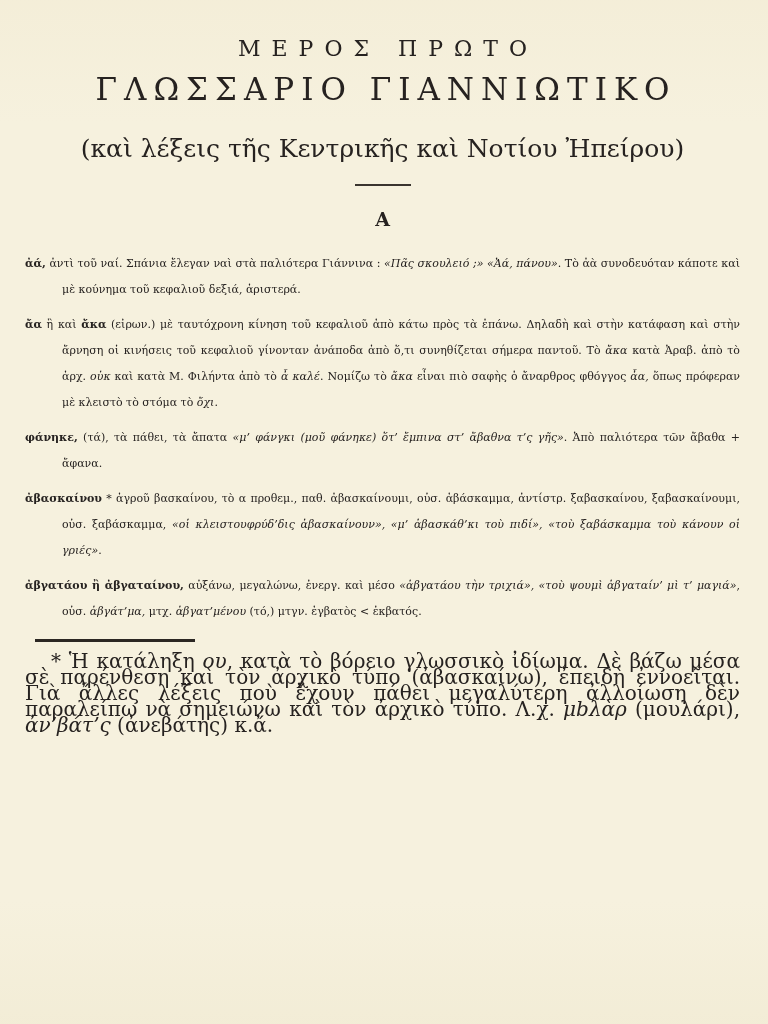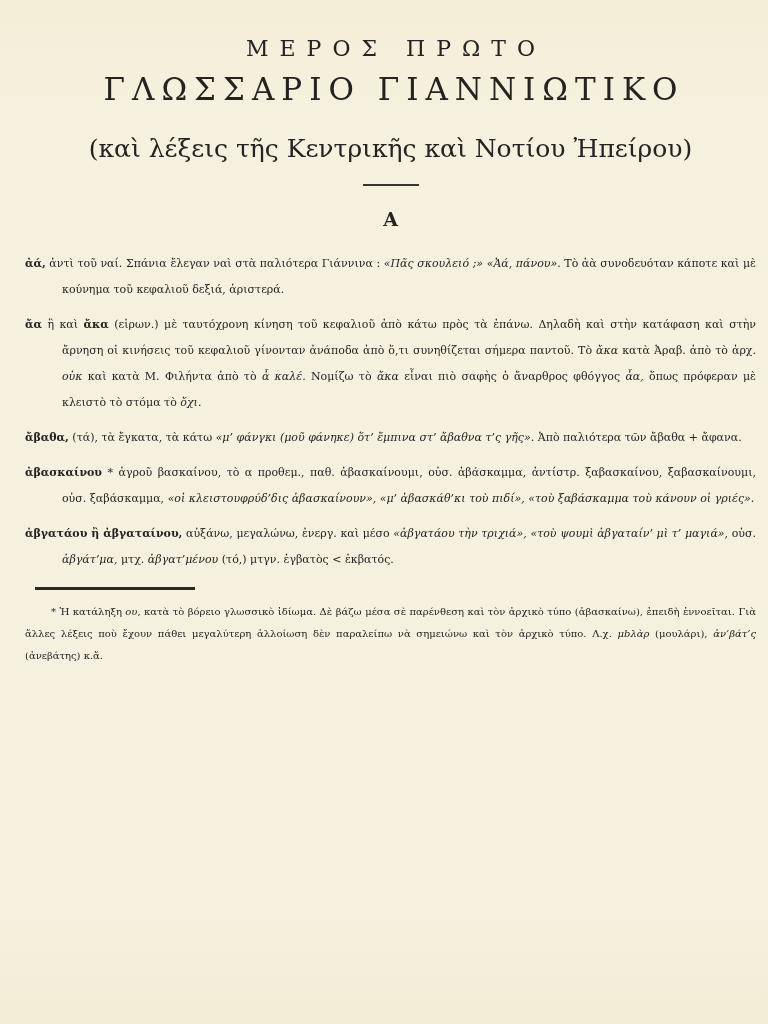--- a/index.html
+++ b/index.html
@@ -11,21 +11,21 @@
     width:768px;height:1024px;
     background:var(--paper);
     background-image:linear-gradient(180deg, rgba(240,232,205,.35), rgba(255,255,255,0) 12%, rgba(255,255,255,0) 88%, rgba(236,228,200,.35));
     color:var(--ink);
     font-family:"DejaVu Serif", serif;
     overflow:hidden;
   }
   .page{
     box-sizing:border-box;
     width:768px;height:1024px;
-    padding:24px 12px 18px 25px;
+    padding:24px 28px 18px 25px;
   }
   header{text-align:center;}
   .part-title{
     margin:12px 0 0;
     font-size:22px;
     font-weight:normal;
     letter-spacing:11px;
     text-indent:11px; 
     white-space:nowrap;
   }
@@ -64,42 +64,42 @@
   .hw{font-weight:bold;}
   .it{font-style:italic;}
   footer{margin-top:14px;}
   .footnote-rule{
     width:160px;height:3px;
     background:#2b2722;
     margin:0 0 11px 10px;
   }
   .footnote{
     margin:0;
-    font-size:10px;
-    line-height:22px;
+    font-size:20px;
+    line-height:16px;
     text-align:justify;
     text-indent:26px;
   }
 </style>
 </head>
 <body>
 
 <div class="page">
   <header>
     <h2 class="part-title">ΜΕΡΟΣ ΠΡΩΤΟ</h2>
     <h1 class="main-title">ΓΛΩΣΣΑΡΙΟ ΓΙΑΝΝΙΩΤΙΚΟ</h1>
     <p class="subtitle">(καὶ λέξεις τῆς Κεντρικῆς καὶ Νοτίου Ἠπείρου)</p>
     <div class="title-divider"></div>
     <div class="section-letter">Α</div>
   </header>
 
   <main id="entries">
       <p class="entry"><span class="hw">ἀά,</span><span class=""> ἀντὶ τοῦ ναί. Σπάνια ἔλεγαν ναὶ στὰ παλιότερα Γιάννινα : </span><span class="it">«Πᾶς σκουλειό ;» «Ἀά, πάνου»</span><span class="">. Τὸ ἀὰ συνοδευόταν κάποτε καὶ μὲ κούνημα τοῦ κεφαλιοῦ δεξιά, ἀριστερά.</span></p>
       <p class="entry"><span class="hw">ἄα</span><span class=""> ἢ καὶ </span><span class="hw">ἄκα</span><span class=""> (εἰρων.)  μὲ ταυτόχρονη κίνηση τοῦ κεφαλιοῦ ἀπὸ κάτω πρὸς τὰ ἐπάνω. Δηλαδὴ καὶ στὴν κατάφαση καὶ στὴν ἄρνηση οἱ κινήσεις τοῦ κεφαλιοῦ γίνονταν ἀνάποδα ἀπὸ ὅ,τι συνηθίζεται σήμερα παντοῦ. Τὸ </span><span class="it">ἄκα</span><span class=""> κατὰ Ἀραβ. ἀπὸ τὸ ἀρχ. </span><span class="it">οὐκ</span><span class=""> καὶ κατὰ Μ. Φιλήντα ἀπὸ τὸ </span><span class="it">ἆ καλέ</span><span class="">. Νομίζω τὸ </span><span class="it">ἄκα</span><span class=""> εἶναι πιὸ σαφὴς ὁ ἄναρθρος φθόγγος </span><span class="it">ἆα,</span><span class=""> ὅπως πρόφεραν μὲ κλειστὸ τὸ στόμα τὸ </span><span class="it">ὄχι</span><span class="">.</span></p>
-      <p class="entry"><span class="hw">ἄβαθα,</span><span class=""> (τά), τὰ ἔγκατα, τὰ κάτω </span><span class="it">«μ’ φάνγκι (μοῦ φάνηκε) ὅτ’ ἔμπινα στ’ ἄβαθνα τ’ς γῆς»</span><span class="">. Ἀπὸ παλιότερα τῶν ἄβαθα + ἄφανα.</span></p>
+      <p class="entry"><span class="hw">φάνηκε,</span><span class=""> (τά), τὰ πάθει, τὰ ἄπατα </span><span class="it">«μ’ φάνγκι (μοῦ φάνηκε) ὅτ’ ἔμπινα στ’ ἄβαθνα τ’ς γῆς»</span><span class="">. Ἀπὸ παλιότερα τῶν ἄβαθα + ἄφανα.</span></p>
       <p class="entry"><span class="hw">ἀβασκαίνου</span><span class=""> * ἀγροῦ βασκαίνου, τὸ α προθεμ., παθ. ἀβασκαίνουμι, οὐσ. ἀβάσκαμμα, ἀντίστρ. ξαβασκαίνου, ξαβασκαίνουμι, οὐσ. ξαβάσκαμμα, </span><span class="it">«οἱ κλειστουφρύδ’δις ἀβασκαίνουν», «μ’ ἀβασκάθ’κι τοὺ πιδί», «τοὺ ξαβάσκαμμα τοὺ κάνουν οἱ γριές»</span><span class="">.</span></p>
       <p class="entry"><span class="hw">ἀβγατάου ἢ ἀβγαταίνου,</span><span class=""> αὐξάνω, μεγαλώνω, ἐνεργ. καὶ μέσο </span><span class="it">«ἀβγατάου τὴν τριχιά», «τοὺ ψουμὶ ἀβγαταίν’ μὶ τ’ μαγιά»</span><span class="">, οὐσ. </span><span class="it">ἀβγάτ’μα,</span><span class=""> μτχ. </span><span class="it">ἀβγατ’μένου</span><span class=""> (τό,) μτγν. ἐγβατὸς &lt; ἐκβατός.</span></p>
     </main>
 
   <footer>
     <div class="footnote-rule"></div>
     <p id="footnote" class="footnote"><span class="">* Ἡ κατάληξη </span><span class="it">ου</span><span class="">, κατὰ τὸ βόρειο γλωσσικὸ ἰδίωμα. Δὲ βάζω μέσα σὲ παρένθεση καὶ τὸν ἀρχικὸ τύπο (ἀβασκαίνω), ἐπειδὴ ἐννοεῖται. Γιὰ ἄλλες λέξεις ποὺ ἔχουν πάθει μεγαλύτερη ἀλλοίωση δὲν παραλείπω νὰ σημειώνω καὶ τὸν ἀρχικὸ τύπο. Λ.χ. </span><span class="it">μbλὰρ</span><span class=""> (μουλάρι), </span><span class="it">ἀν’βάτ’ς</span><span class=""> (ἀνεβάτης) κ.ἄ.</span></p>
   </footer>
 </div>
 

